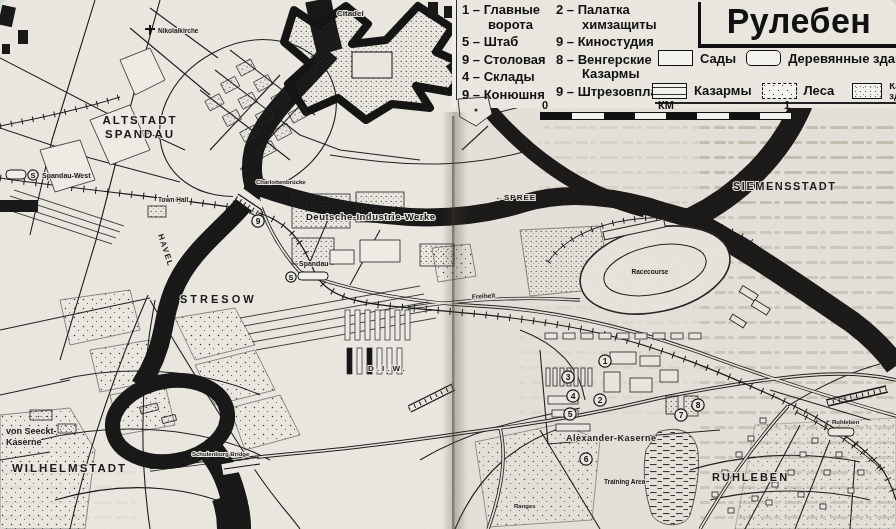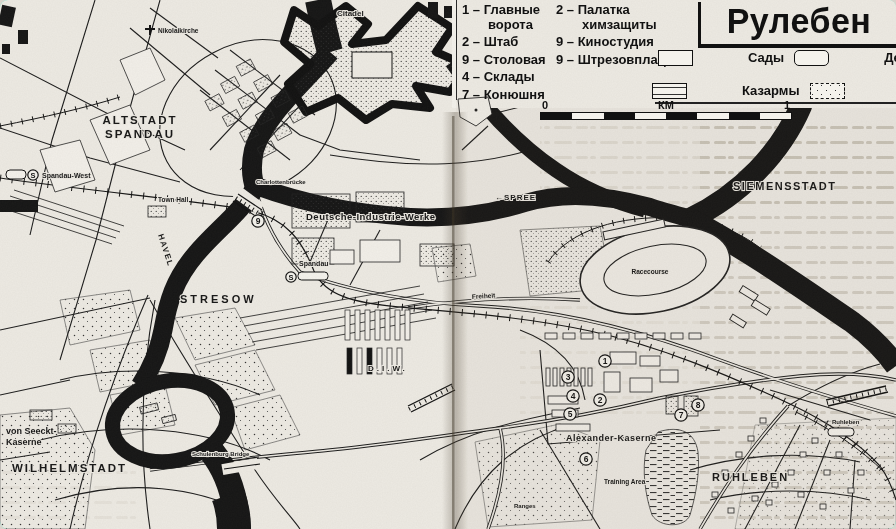--- a/index.html
+++ b/index.html
@@ -12,21 +12,21 @@
   .lg-col{position:absolute;top:3px;}
   .lg-col.c1{left:10px;width:96px;}
   .lg-col.c2{left:104px;width:130px;}
   .lg-item{font-weight:bold;font-size:13px;line-height:1.12;margin-bottom:3px;
            padding-left:26px;text-indent:-26px;white-space:normal;}
   .lg-title{position:absolute;left:246px;top:2px;width:196px;height:42px;
             border-left:3px solid #111;border-bottom:4px solid #111;
             display:flex;align-items:flex-start;justify-content:center;}
   .lg-title span{font-weight:bold;font-size:34px;letter-spacing:.5px;transform:scaleY(1.04);}
   .sym-row{position:absolute;display:flex;align-items:center;}
-  .sym{display:flex;align-items:flex-start;margin-right:10px;gap:48px;}
+  .sym{display:flex;align-items:center;margin-right:10px;}
   .sw{width:33px;height:14px;border:1.6px solid #111;background:#f4f2ec;margin-right:7px;flex:none;}
   .sw.round{border-radius:5px;}
   .sw.swamp{background:repeating-linear-gradient(180deg,#f4f2ec 0 3px,#f4f2ec 3px,#333 3px 4px,#f4f2ec 4px 7px);
             background-size:100% 7px;}
   .sw.forest{border-style:dashed;border-width:1.4px;
              background-image:radial-gradient(#333 9%,transparent 10%),radial-gradient(#333 9%,transparent 10%);
              background-size:9px 9px,9px 9px;background-position:2px 2px,6px 6px;}
   .sw.stone{background-image:radial-gradient(#555 14%,transparent 15%),radial-gradient(#777 12%,transparent 13%);
             background-size:5px 5px,7px 7px;}
   .sym b{font-size:13px;font-weight:bold;white-space:nowrap;}
@@ -442,28 +442,29 @@
   <rect x="456" y="0" width="440" height="529" fill="rgba(90,80,60,0.04)"></rect>
 
   <rect x="0" y="0" width="896" height="529" filter="url(#grain)"></rect>
 </svg>
 
 <div class="legend">
   <div class="lg-sep"></div>
 
   <div class="lg-col c1">
     <div class="lg-item">1 – Главные ворота</div>
-    <div class="lg-item">2 – Штаб</div>
+    <div class="lg-item">5 – Штаб</div>
     <div class="lg-item">9 – Столовая</div>
     <div class="lg-item">4 – Склады</div>
-    <div class="lg-item">7 – Конюшня</div>
+    <div class="lg-item">9 – Конюшня</div>
   </div>
   <div class="lg-col c2">
     <div class="lg-item">2 – Палатка химзащиты</div>
     <div class="lg-item">9 – Киностудия</div>
+    <div class="lg-item">8 – Венгерские Казармы</div>
     <div class="lg-item">9 – Штрезовплац</div>
   </div>
 
   <div class="lg-title">
     <span>Рулебен</span>
   </div>
 
   <div class="sym-row" style="left:206px;top:50px;">
     <div class="sym">
       <span class="sw"></span>

